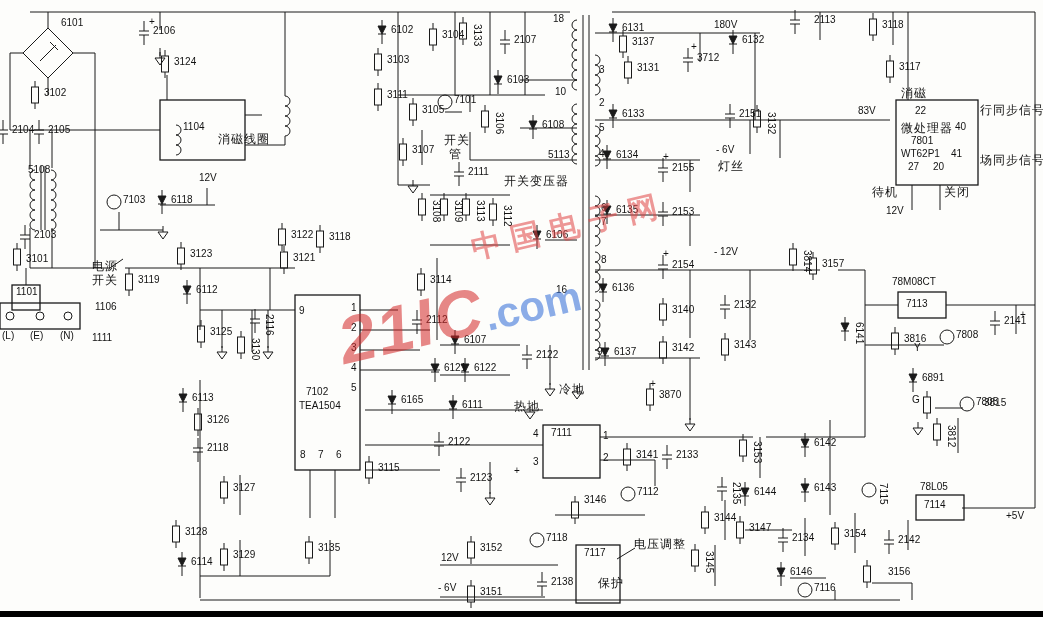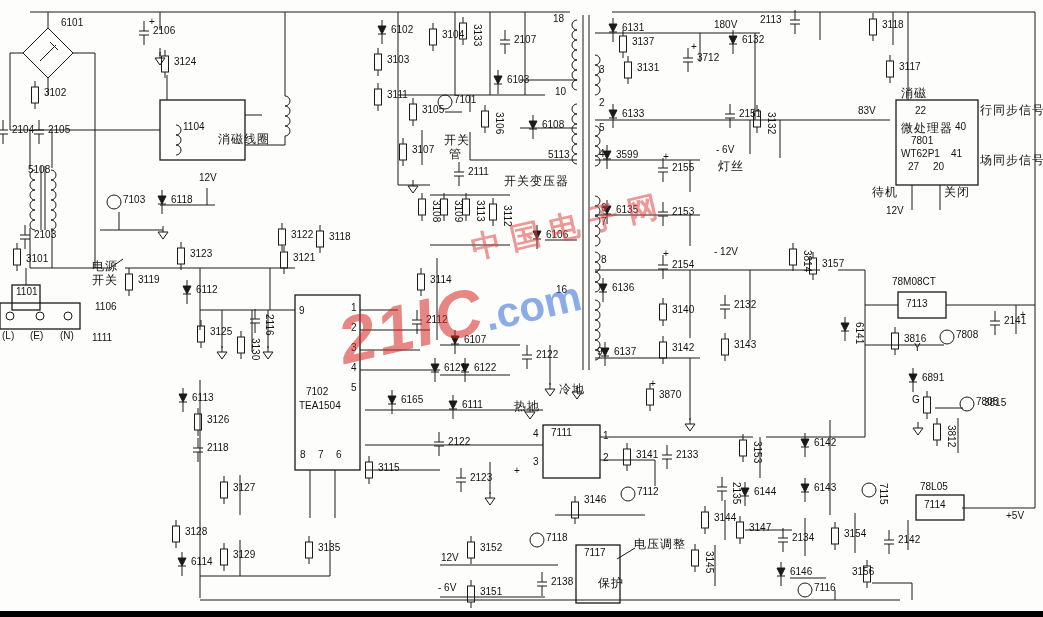--- a/index.html
+++ b/index.html
@@ -686,21 +686,21 @@
       <span class="lbl" style="left: 632px; top: 37px;">3137</span>
       <span class="lbl" style="left: 714px; top: 20px;">180V</span>
       <span class="lbl" style="left: 691px; top: 42px;">+</span>
       <span class="lbl" style="left: 697px; top: 53px;">3712</span>
       <span class="lbl" style="left: 742px; top: 35px;">6132</span>
       <span class="lbl" style="left: 637px; top: 63px;">3131</span>
       <span class="lbl" style="left: 622px; top: 109px;">6133</span>
       <span class="lbl" style="left: 739px; top: 109px;">2151</span>
       <span class="lbl vert" style="left: 766px; top: 112px;">3132</span>
       <span class="lbl" style="left: 858px; top: 106px;">83V</span>
-      <span class="lbl" style="left: 616px; top: 150px;">3599</span>
+      <span class="lbl" style="left: 616px; top: 150px;">6134</span>
       <span class="lbl" style="left: 663px; top: 152px;">+</span>
       <span class="lbl" style="left: 672px; top: 163px;">2155</span>
       <span class="lbl" style="left: 716px; top: 145px;">- 6V</span>
       <span class="lbl cn" style="left: 718px; top: 160px;">灯丝</span>
       <span class="lbl" style="left: 616px; top: 205px;">6135</span>
       <span class="lbl" style="left: 672px; top: 207px;">2153</span>
       <span class="lbl" style="left: 714px; top: 247px;">- 12V</span>
       <span class="lbl" style="left: 663px; top: 249px;">+</span>
       <span class="lbl" style="left: 672px; top: 260px;">2154</span>
       <span class="lbl" style="left: 612px; top: 283px;">6136</span>
@@ -719,22 +719,22 @@
       <span class="lbl" style="left: 754px; top: 487px;">6144</span>
       <span class="lbl" style="left: 814px; top: 483px;">6143</span>
       <span class="lbl vert" style="left: 878px; top: 483px;">7115</span>
       <span class="lbl" style="left: 714px; top: 513px;">3144</span>
       <span class="lbl" style="left: 749px; top: 523px;">3147</span>
       <span class="lbl vert" style="left: 704px; top: 551px;">3145</span>
       <span class="lbl" style="left: 792px; top: 533px;">2134</span>
       <span class="lbl" style="left: 844px; top: 529px;">3154</span>
       <span class="lbl" style="left: 790px; top: 567px;">6146</span>
       <span class="lbl" style="left: 814px; top: 583px;">7116</span>
-      <span class="lbl" style="left: 852px; top: 567px; text-align: right;">3156</span>
-      <span class="lbl" style="left: 760px; top: 15px;">2113</span>
+      <span class="lbl" style="left: 888px; top: 567px; text-align: right;">3156</span>
+      <span class="lbl" style="left: 814px; top: 15px;">2113</span>
       <span class="lbl" style="left: 882px; top: 20px;">3118</span>
       <span class="lbl" style="left: 899px; top: 62px;">3117</span>
       <span class="lbl cn" style="left: 901px; top: 87px;">消磁</span>
       <span class="lbl" style="left: 915px; top: 106px;">22</span>
       <span class="lbl cn" style="left: 901px; top: 122px;">微处理器</span>
       <span class="lbl" style="left: 955px; top: 122px;">40</span>
       <span class="lbl" style="left: 911px; top: 136px;">7801</span>
       <span class="lbl" style="left: 901px; top: 149px;">WT62P1</span>
       <span class="lbl" style="left: 951px; top: 149px;">41</span>
       <span class="lbl" style="left: 908px; top: 162px;">27</span>

